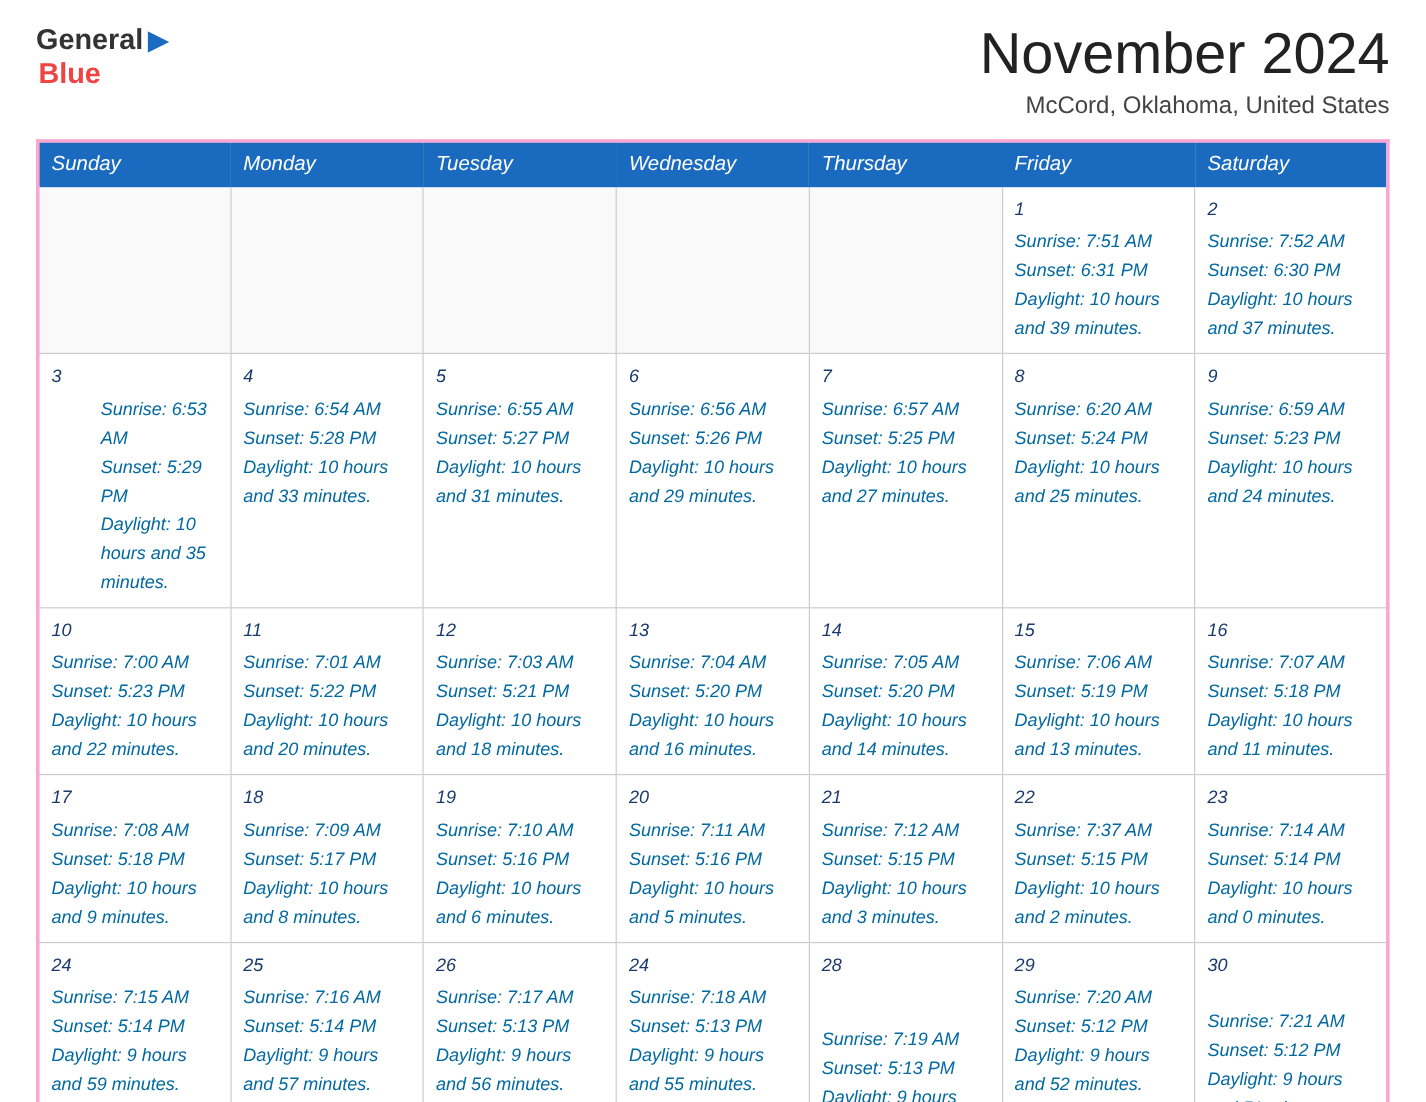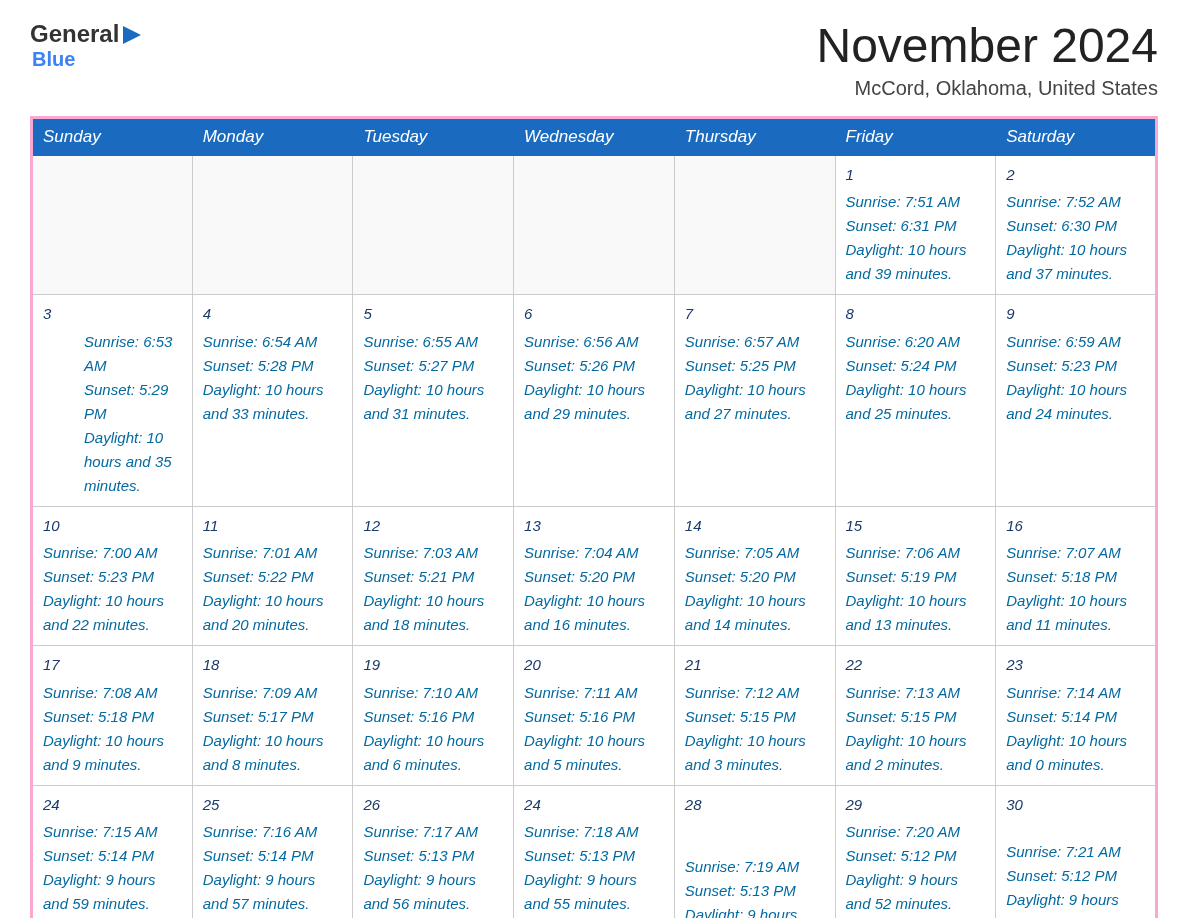--- a/index.html
+++ b/index.html
@@ -85,21 +85,21 @@
 
 <div class="header">
   <div class="logo-wrapper">
     <div class="logo-row">
       <span style="font-size:24px;font-weight:bold;color:#333;">General</span>
       <svg width="20" height="22" viewBox="0 0 20 22" style="margin-left:4px;margin-top:2px;">
         <polygon points="0,2 18,11 0,20" fill="#1a6bbf"></polygon>
       </svg>
     </div>
     <div>
-      <span style="font-size:20px;font-weight:bold;color:#3b82f6;margin-left:2px;">Blue</span>
+      <span style="font-size:24px;font-weight:bold;color:#ef4444;margin-left:2px;">Blue</span>
     </div>
   </div>
   <div class="title-section">
     <div class="month-title">November 2024</div>
     <div class="location">McCord, Oklahoma, United States</div>
   </div>
 </div>
 
 <table class="calendar">
   <thead>
@@ -247,21 +247,21 @@
 Daylight: 10 hours and 5 minutes.</div>
         </td>
         <td>
           <span class="day-number">21</span>
           <div class="day-info" style="white-space: pre-line;">Sunrise: 7:12 AM
 Sunset: 5:15 PM
 Daylight: 10 hours and 3 minutes.</div>
         </td>
         <td>
           <span class="day-number">22</span>
-          <div class="day-info" style="white-space: pre-line;">Sunrise: 7:13 AM
+          <div class="day-info" style="white-space: pre-line;">Sunrise: 7:37 AM
 Sunset: 5:15 PM
 Daylight: 10 hours and 2 minutes.</div>
         </td>
         <td>
           <span class="day-number">23</span>
           <div class="day-info" style="white-space: pre-line;">Sunrise: 7:14 AM
 Sunset: 5:14 PM
 Daylight: 10 hours and 0 minutes.</div>
         </td>
       </tr>

